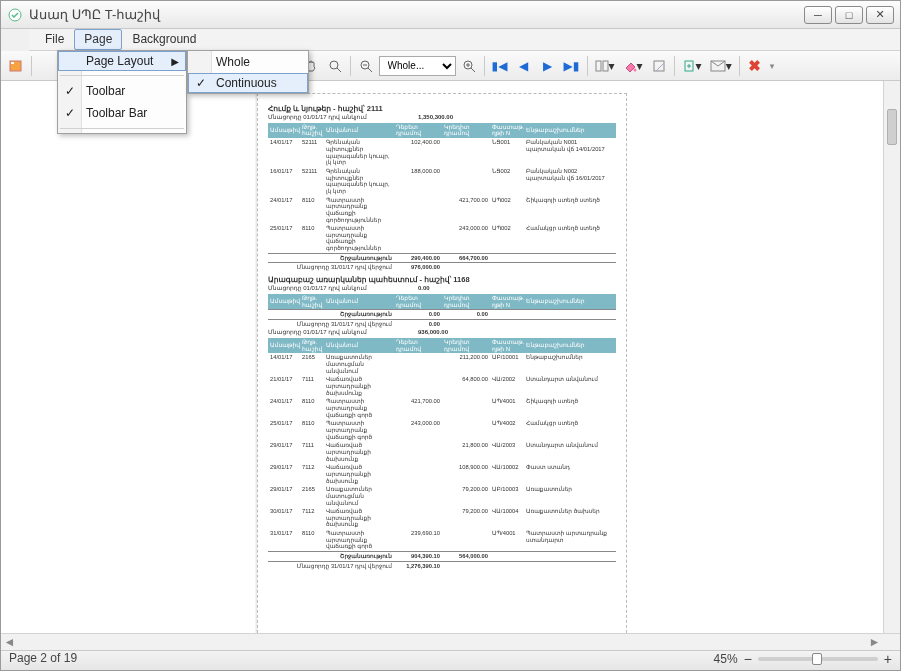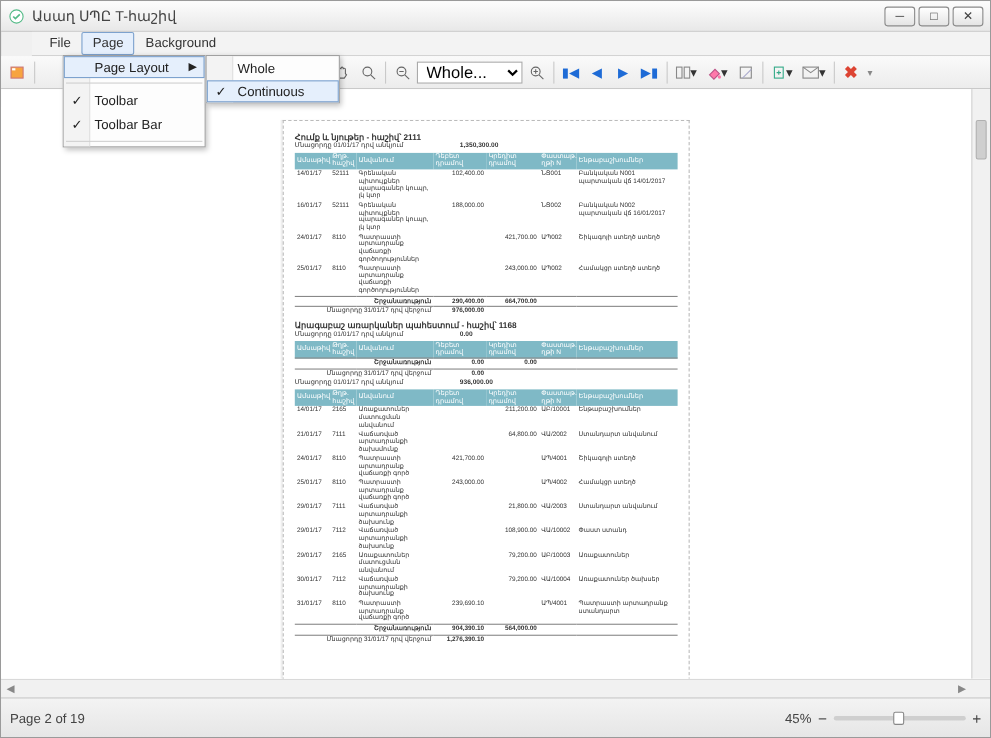--- a/index.html
+++ b/index.html
@@ -9,39 +9,39 @@
   .titlebar .app-icon { width: 16px; height: 16px; margin-right: 6px; display:flex;align-items:center;justify-content:center;}
   .titlebar .title { flex: 1; font-size: 13px; color: #444; }
   .win-btns { display: flex; gap: 3px; }
   .win-btn { width: 28px; height: 18px; border: 1px solid #8a8a8a; background: linear-gradient(#fff,#e4e4e4); border-radius: 3px; display:flex;align-items:center;justify-content:center; font-size: 11px; color:#444; cursor:pointer;}
   .menubar { height: 22px; display: flex; align-items: stretch; padding: 0 6px; background: #f3f3f3; border-bottom: 1px solid #d3d3d3; margin-left: 28px; }
   .menu-item { padding: 3px 10px; cursor: pointer; }
   .menu-item.active { background: #e5effc; border: 1px solid #7da2ce; padding: 2px 9px; border-radius: 2px; }
   .toolbar { height: 30px; background: linear-gradient(#fafafa,#ececec); border-bottom: 1px solid #c9c9c9; display: flex; align-items: center; padding: 0 4px; gap: 2px; position: relative; }
   .tool-sep { width: 1px; height: 20px; background: #c9c9c9; margin: 0 2px; }
   .tool-btn { min-width: 22px; height: 22px; display:flex; align-items:center; justify-content:center; border-radius: 2px; cursor:pointer; padding:0 3px; }
-  .zoom-select { height: 20px; border: 1px solid #aaa; background: #fff; padding: 0 14px 0 4px; font-size: 15px; }
+  .zoom-select { height: 20px; border: 1px solid #aaa; background: #fff; padding: 0 14px 0 4px; font-size: 10px; }
   .close-x { color: #d43; font-weight: bold; font-size: 15px; }
   .workspace { flex: 1; display: flex; position: relative; background: #fff; overflow:hidden; }
-  .doc-viewport { flex:1; background: #fff; overflow: hidden; position: relative; display:flex; justify-content:center;margin-top:16px; }
+  .doc-viewport { flex:1; background: #fff; overflow: hidden; position: relative; display:flex; justify-content:center; }
   .page { margin-top: 12px; width: 370px; height: 555px; background: #fff; border: 1px dashed #bbb; box-shadow: -1px 0 0 #e8e8e8,-2px 0 0 #f4f4f4; padding: 7px 10px; font-size: 6.5px; line-height: 1.15; color:#333; }
   .section-title { font-size: 7.5px; font-weight: bold; margin-top: 4px; }
   .subline { font-size: 6px; }
   .subline .rt { display:inline-block; width:150px; } .subline .amt { font-weight:bold; }
   .tbl { width: 100%; border-collapse: collapse; margin-top: 2px; table-layout: fixed; }
   .tbl th { background: #7fb9c6; color:#fff; font-size: 6px; font-weight: normal; text-align:left; padding:1px 2px; }
   .tbl td { font-size: 5.8px; padding:1px 2px; vertical-align: top; overflow:hidden; }
   .tbl td.num { text-align:right; }
   .tot-row td { border-top: 1px solid #888; border-bottom: 1px solid #888; font-weight:bold; }
   .vscroll { width: 17px; background: #f1f1f1; border-left: 1px solid #d3d3d3; position: relative; }
   .vscroll .thumb { position:absolute; top:28px; left:3px; width:10px; height:36px; background:#cfcfcf; border:1px solid #b0b0b0; border-radius:2px; }
   .hbar { height: 17px; background: #f1f1f1; border-top:1px solid #d3d3d3; display:flex; align-items:center; }
   .hbar .arrow { width:17px; height:15px; display:flex;align-items:center;justify-content:center;color:#888;cursor:pointer;}
   .hbar .track { flex:1; height:13px; }
-  .statusbar { height: 36px; background: linear-gradient(#f3f3f3,#e6e6e6); border-top:1px solid #c9c9c9; display:flex; align-items:center; padding: 0 8px; font-size: 12px; color:#444; justify-content:space-between; }
+  .statusbar { height: 20px; background: linear-gradient(#f3f3f3,#e6e6e6); border-top:1px solid #c9c9c9; display:flex; align-items:flex-start; padding: 0 8px; font-size: 12px; color:#444; justify-content:space-between; }
   .zoom-widget { display:flex; align-items:center; gap:6px; }
   .zoom-slider { width: 120px; height: 4px; background: #cfcfcf; border-radius: 2px; position: relative; }
   .zoom-slider .knob { position:absolute; top:-4px; left:54px; width:10px; height:12px; background:#fff; border:1px solid #888; border-radius:2px; }
   .zoom-slider .tick { position:absolute; top:-3px; left:58px; width:2px; height:10px; background:#888; }
   
   .dropdown { position:absolute; background:#fdfdfd; border:1px solid #a0a0a0; box-shadow:2px 2px 5px rgba(0,0,0,0.25); z-index:50; font-size:12px; color:#222; }
   .dd-item { display:flex; align-items:center; height:22px; padding: 0 16px 0 28px; position:relative; cursor:pointer; white-space:nowrap; }
   .dd-item.hover { background:#e5effc; border:1px solid #7da2ce; padding:0 15px 0 27px; height:20px; }
   .dd-item .check { position:absolute; left:7px; font-size:12px; }
   .dd-item .arrow-r { position:absolute; right:6px; font-size:10px; }

